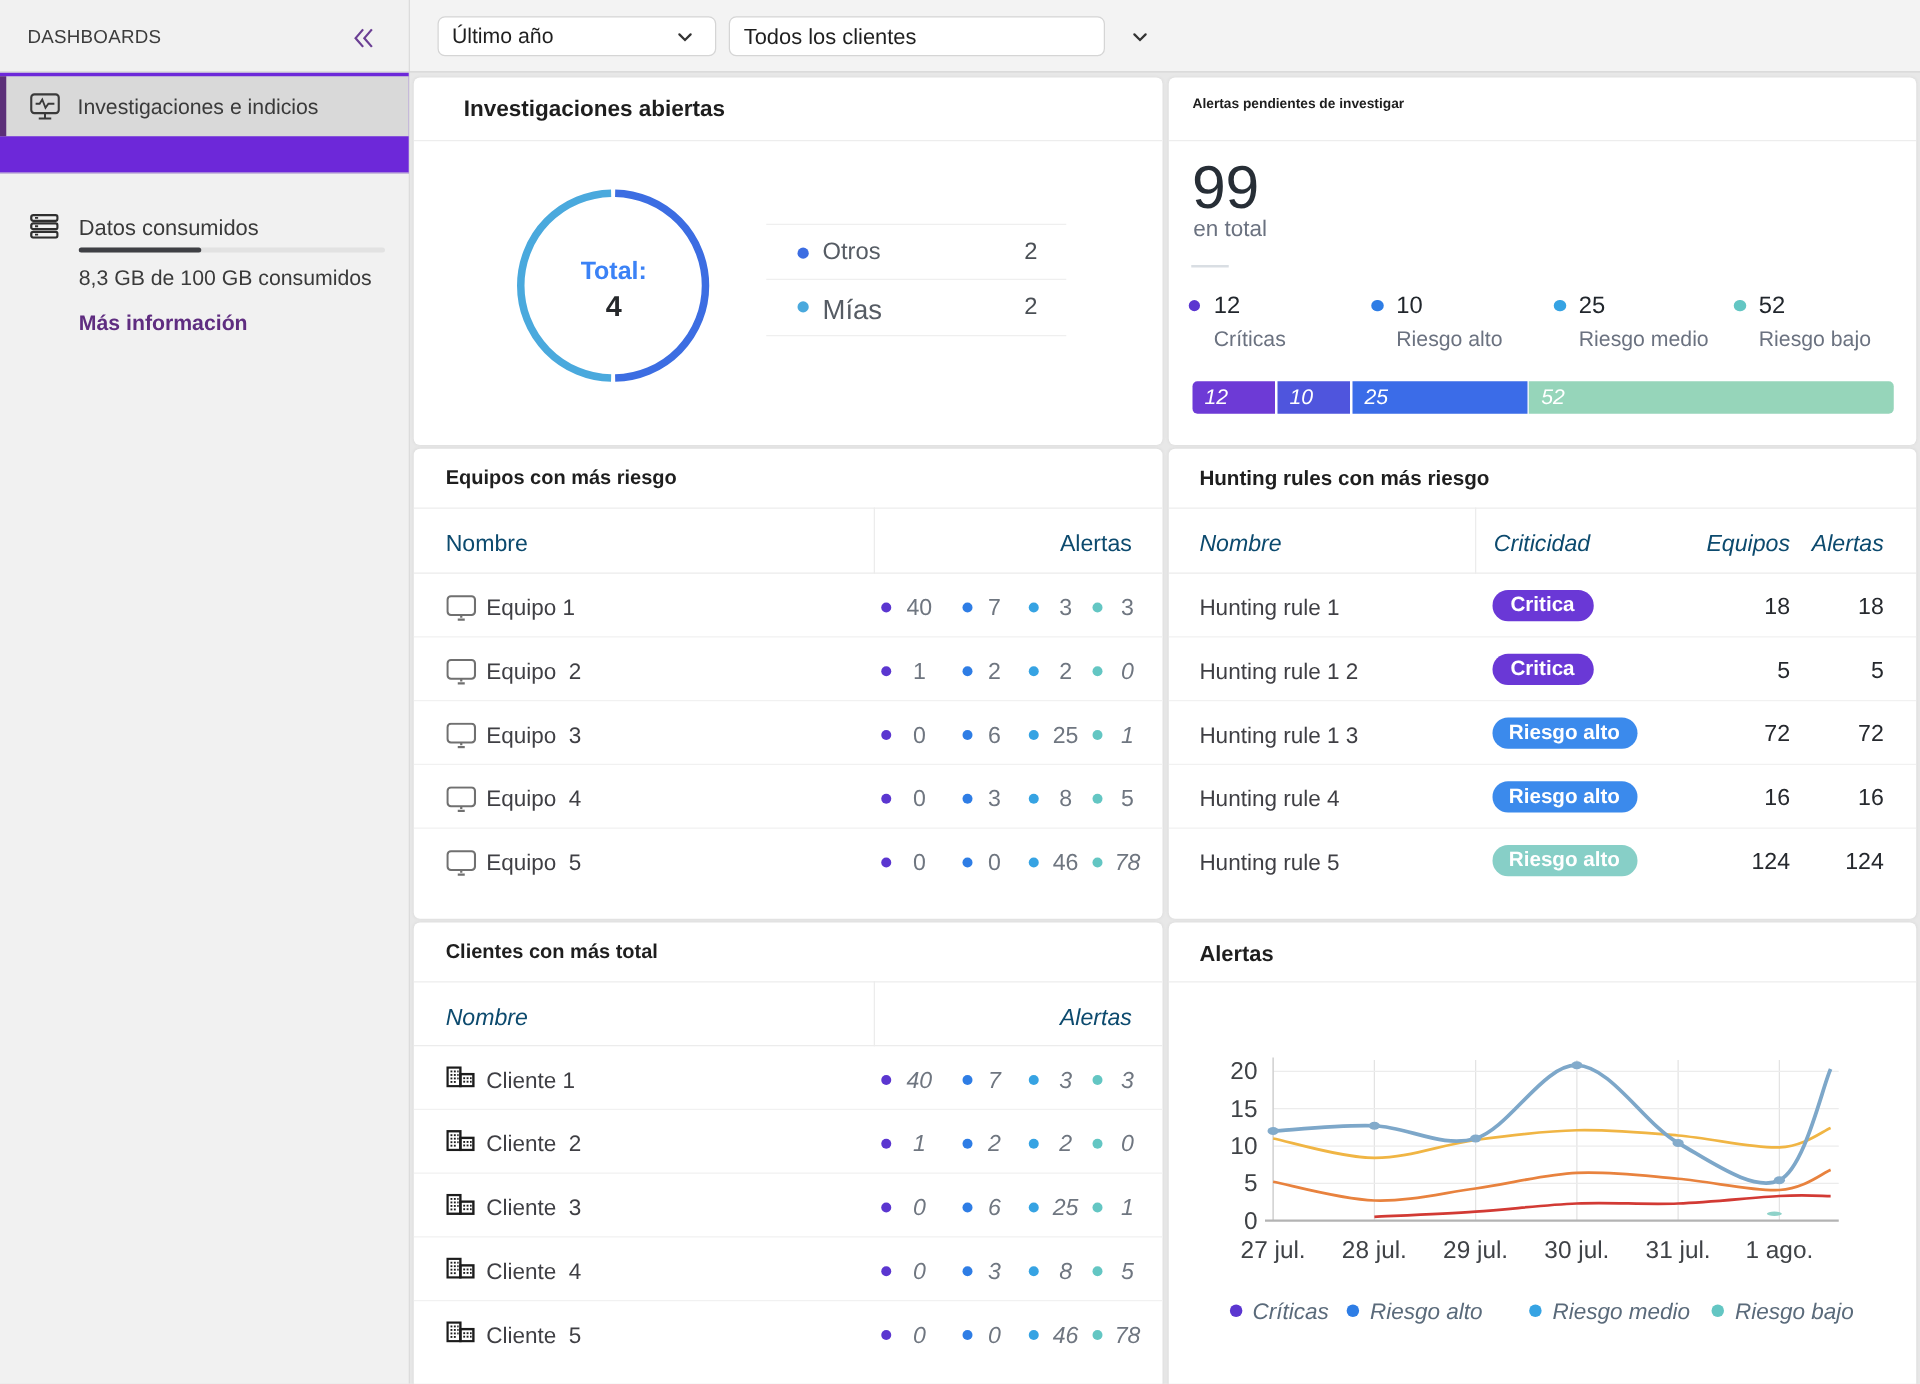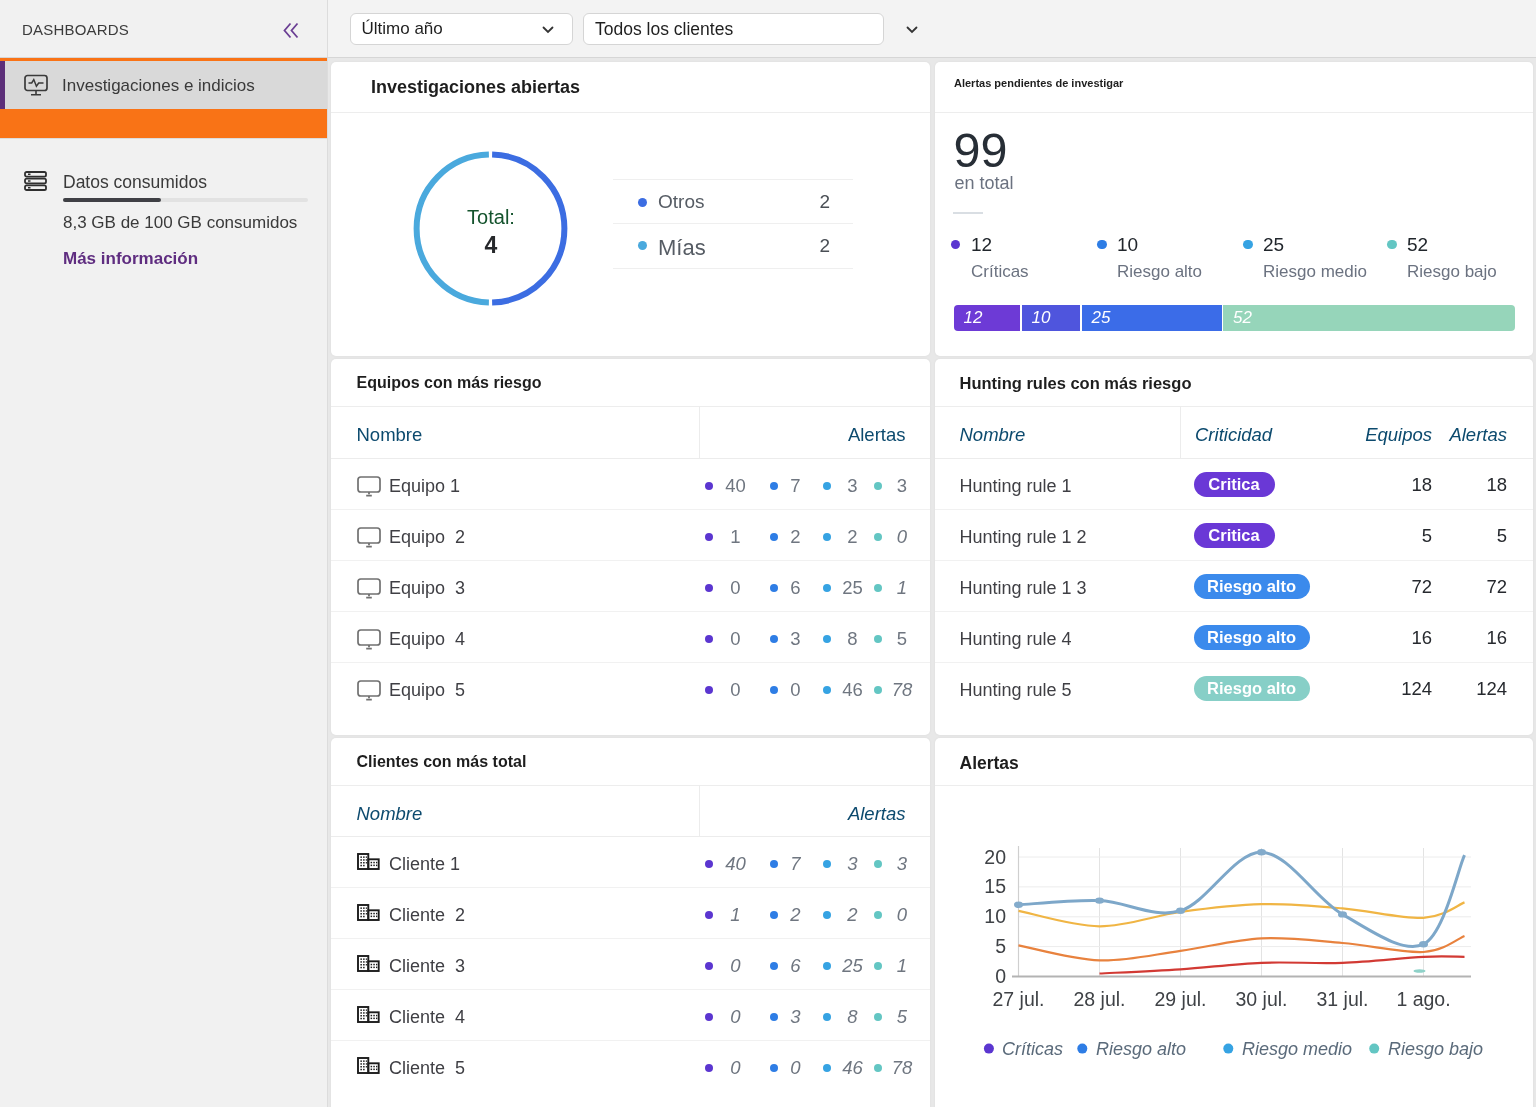--- a/index.html
+++ b/index.html
@@ -4,21 +4,21 @@
 <style>
 * { margin:0; padding:0; box-sizing:border-box; }
 html,body { width:1536px; height:1107px; overflow:hidden; }
 body { font-family:"Liberation Sans", sans-serif; background:#e8e8e8; position:relative; color:#3a3a3a; }
 .abs { position:absolute; }
 
 #sidebar { left:0; top:0; width:328px; height:1107px; background:#f1f1f1; border-right:1px solid #dcdcdc; }
 #sb-title { left:22px; top:21px; font-size:15px; letter-spacing:.2px; color:#3c3c3c; }
 
 #topline { left:0; top:57px; width:1536px; height:1px; background:#d6d6d6; z-index:5; }
-#sb-nav { left:0; top:58px; width:327px; height:81px; background:#f97316; border-bottom:1px solid #dcdcdc; }
+#sb-nav { left:0; top:58px; width:327px; height:81px; background:#6d28d9; border-bottom:1px solid #dcdcdc; }
 #sb-item { left:0; top:3px; width:327px; height:48px; background:#d9d9d9; border-left:5px solid #5c2f79; }
 #sb-item-text { left:57px; top:15px; font-size:17px; color:#3a3a3a; }
 #sb-item svg { position:absolute; left:19px; top:13px; }
 #datos { left:0; top:140px; width:327px; }
 #datos-text { left:63px; top:32px; font-size:17.5px; color:#3a3a3a; white-space:nowrap; }
 #datos-icon { left:24px; top:31px; }
 #pbar { left:63px; top:58px; width:245px; height:4px; background:#e2e2e2; border-radius:2px; }
 #pbar-fill { left:0; top:0; width:98px; height:4px; background:#3f4045; border-radius:2px; }
 #gbtext { left:63px; top:73px; font-size:17px; color:#3a3a3a; white-space:nowrap; }
 #masinfo { left:63px; top:109px; font-size:17px; font-weight:bold; color:#5f2d80; }
@@ -98,21 +98,21 @@
     </svg>
 </div>
 
 <div class="card" id="card1">
   <div class="ctitle" style="left:40px;top:15px;font-size:18px">Investigaciones abiertas</div>
   <div class="cdiv" style="top:50px"></div>
   <svg class="abs" style="left:0;top:0" width="320" height="294" viewBox="0 0 320 294">
     <path d="M 161.11 92.52 A 74 74 0 0 1 161.11 240.48" stroke="#3c6de2" stroke-width="6" fill="none"></path>
     <path d="M 157.89 240.48 A 74 74 0 0 1 157.89 92.52" stroke="#4aa9dd" stroke-width="6" fill="none"></path>
   </svg>
-  <div class="abs" style="left:60px;top:144px;width:200px;text-align:center;font-size:20px;font-weight:normal;color:#14532d">Total:</div>
+  <div class="abs" style="left:60px;top:144px;width:200px;text-align:center;font-size:20px;font-weight:bold;color:#3b82f6">Total:</div>
   <div class="abs" style="left:60px;top:170px;width:200px;text-align:center;font-size:23px;font-weight:bold;color:#26282b">4</div>
   <div class="abs" style="left:282px;top:117.5px;width:240px;height:44.5px;border-top:1px solid #efefef;border-bottom:1px solid #efefef">
     <div class="dot" style="left:24.5px;top:17.5px;width:9px;height:9px;background:#3c6de2"></div>
     <div class="abs" style="left:45px;top:11px;font-size:19px;color:#565c64">Otros</div>
     <div class="abs" style="right:23px;top:11px;font-size:19px;color:#4a4f55">2</div>
   </div>
   <div class="abs" style="left:282px;top:162px;width:240px;height:45px;border-bottom:1px solid #efefef">
     <div class="dot" style="left:24.5px;top:17.5px;width:9px;height:9px;background:#4aa9dd"></div>
     <div class="abs" style="left:45px;top:11px;font-size:22px;color:#565c64">Mías</div>
     <div class="abs" style="right:23px;top:11px;font-size:19px;color:#4a4f55">2</div>

